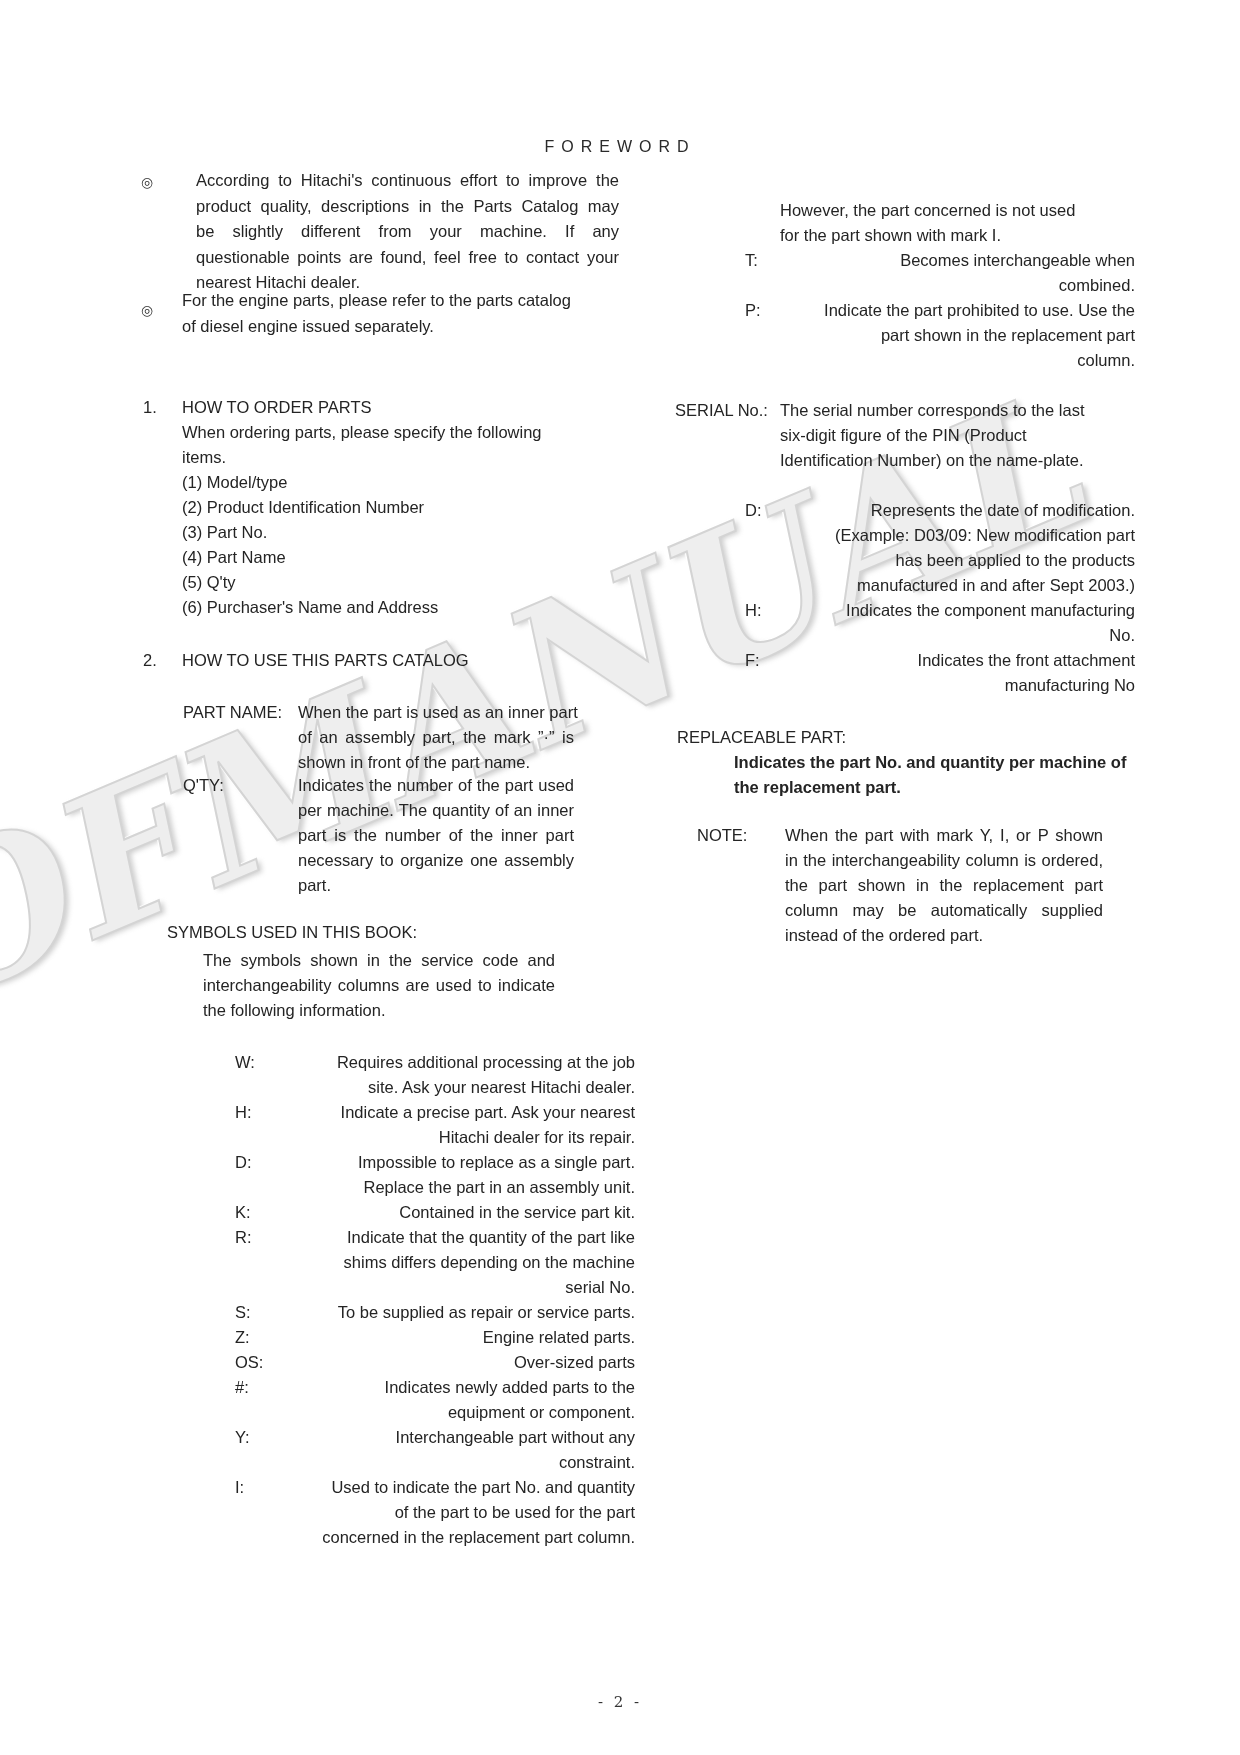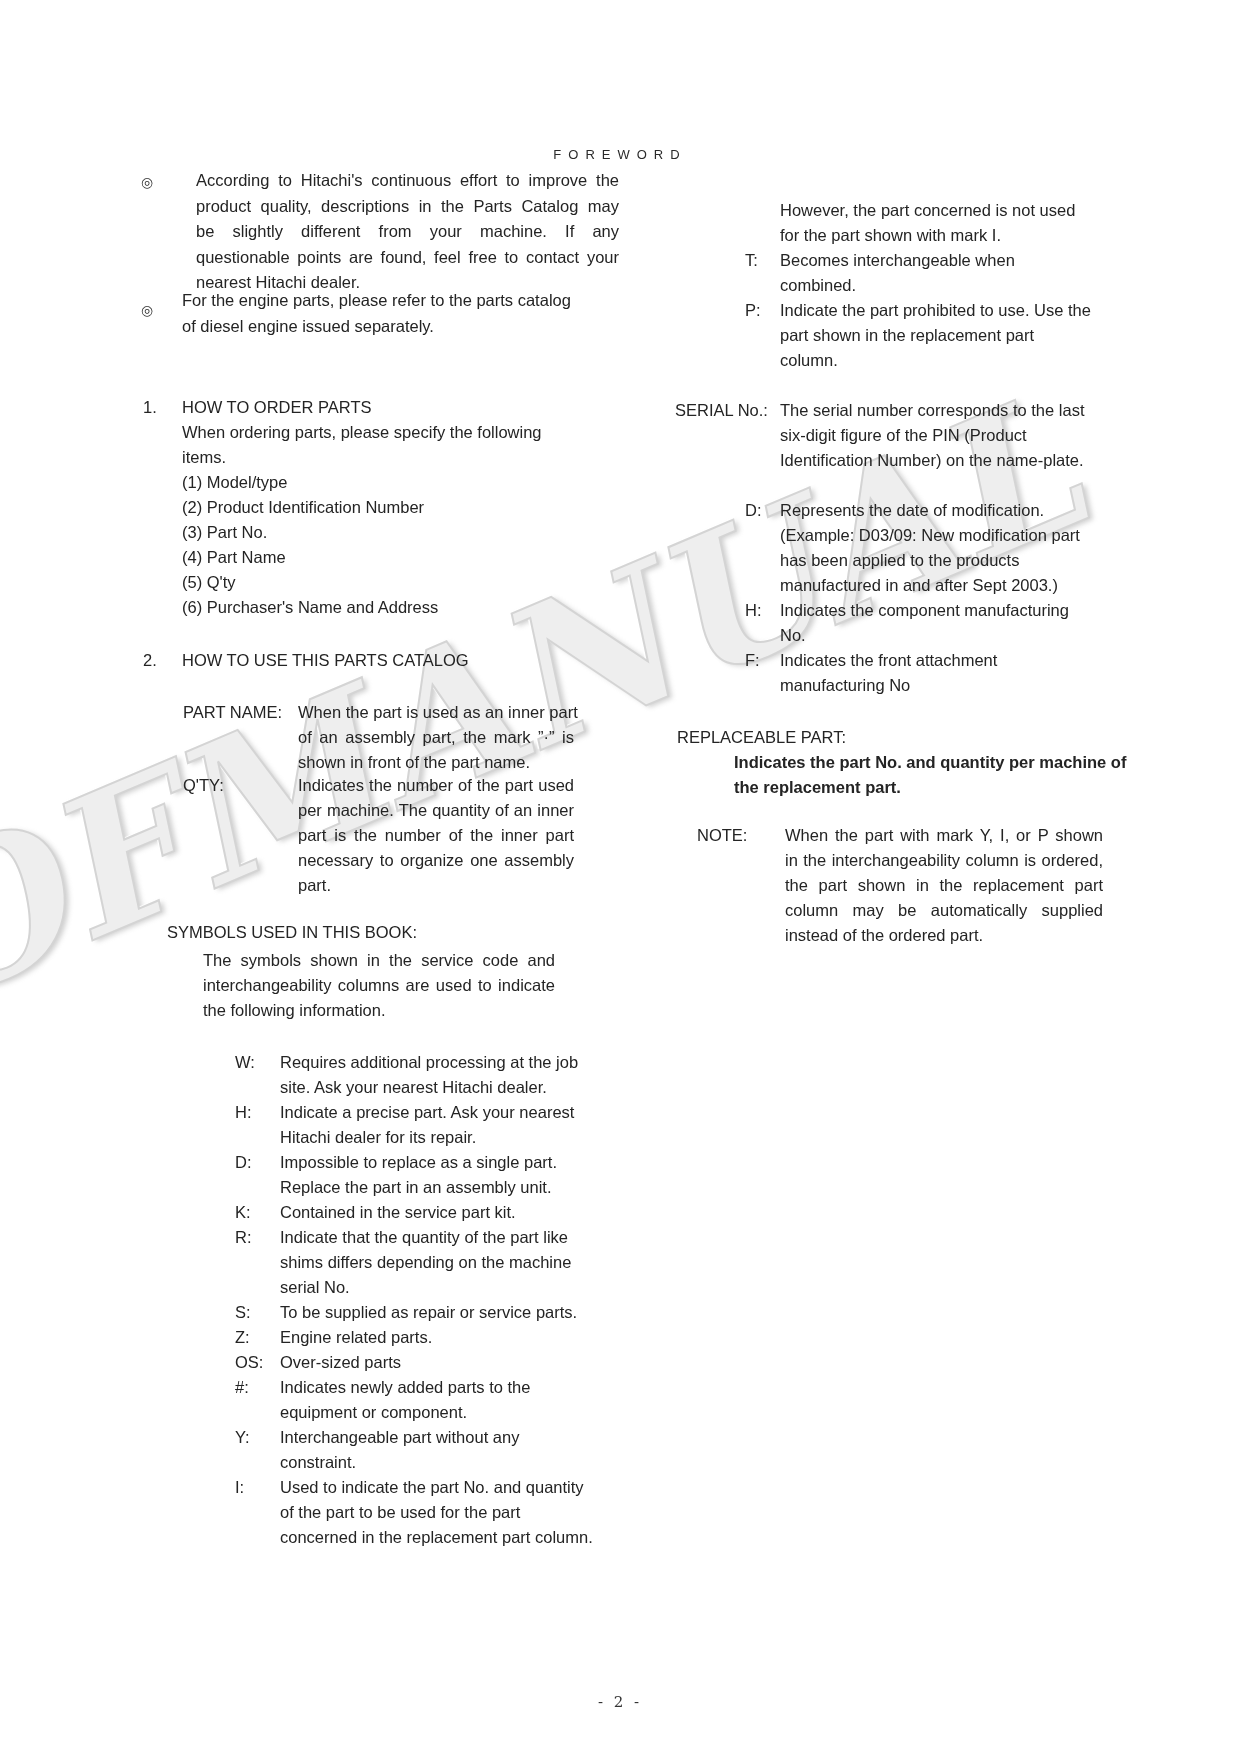--- a/index.html
+++ b/index.html
@@ -8,37 +8,37 @@
     background:#ffffff; overflow:hidden;
     font-family:"Liberation Sans", sans-serif;
     font-size:16.5px; line-height:25px; color:#242424;
   }
   .abs{position:absolute; z-index:2;}
   .pre{white-space:pre-line;}
   
   .pj > div{text-align:justify; text-align-last:justify; white-space:nowrap;}
   .pj > div:last-child{text-align-last:left;}
   .title{
-    top:142px; left:0; width:1240px; text-align:center;
-    font-size:13px; letter-spacing:7px; color:#2a2a2a;
+    top:134px; left:0; width:1240px; text-align:center;
+    font-size:16px; letter-spacing:7px; color:#2a2a2a;
   }
   .bullet-mark{font-size:14px; color:#333;}
   .b1m{top:170px; left:141px;} .b1{top:168px; left:182px; width:423px; line-height:25.5px;margin-left:14px;}
   .b2m{top:298px; left:141px;} .b2{top:288px; left:182px; width:440px; line-height:25.5px;}
   .s1n{top:395px; left:143px;} .s1h{top:395px; left:182px;}
   .s1b{top:420px; left:182px; width:430px;}
   .s2n{top:648px; left:143px;} .s2h{top:648px; left:182px;}
   .t1l{top:700px; left:183px;} .t1d{top:700px; left:298px; width:276px;}
   .t2l{top:773px; left:183px;} .t2d{top:773px; left:298px; width:276px;}
   .symhead{top:920px; left:167px;}
   .symintro{top:948px; left:203px; width:352px;}
   .deflist{display:block;}
   .defrow{display:flex; align-items:flex-start;}
   .defkey{flex:none;}
-  .deftext{white-space:pre-line; flex:1 1 auto;}
+  .deftext{white-space:pre-line; flex:1 1 auto;text-align:right;}
   .symlist{top:1050px; left:235px; width:400px;}
   .symlist .defkey{width:45px;}
   .rcont{top:198px; left:780px; width:330px;}
   .tplist{top:248px; left:745px; width:390px;}
   .tplist .defkey{width:35px;}
   .serlabel{top:398px; left:675px;}
   .serdesc{top:398px; left:780px; width:345px;}
   .dhflist{top:498px; left:745px; width:390px;}
   .dhflist .defkey{width:35px;}
   .rephead{top:725px; left:677px;}

